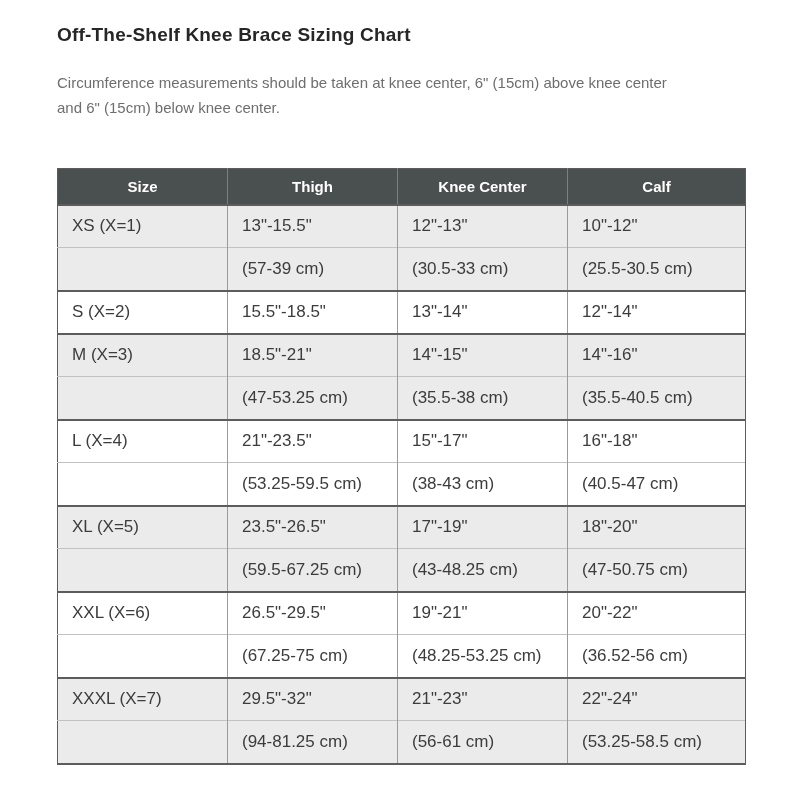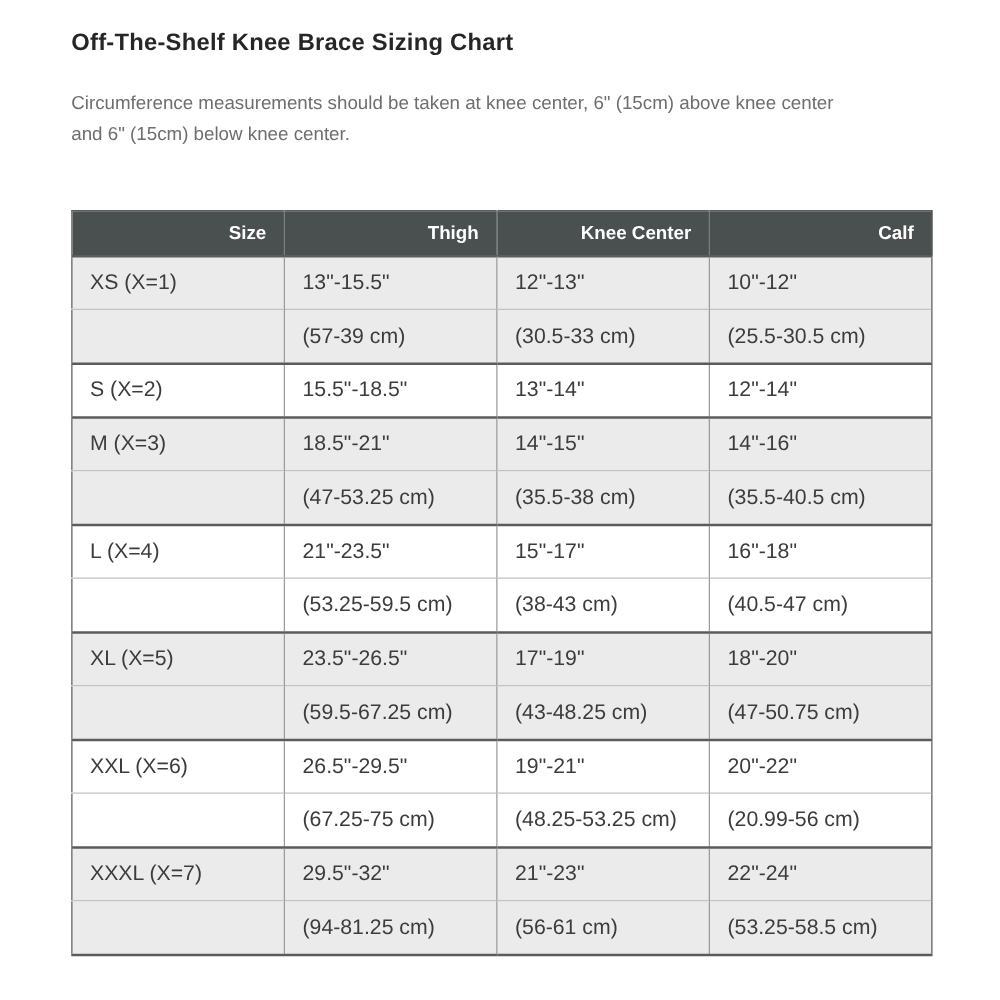--- a/index.html
+++ b/index.html
@@ -46,21 +46,21 @@
   }
   col.c-size  { width: 170px; }
   col.c-thigh { width: 170px; }
   col.c-knee  { width: 170px; }
   col.c-calf  { width: 178px; }
   thead th {
     background: var(--header-bg);
     color: var(--header-text);
     font-size: 15px;
     font-weight: bold;
-    text-align: right;
+    text-align: center;
     height: 36px;
     padding: 0 14px;
     border-right: 1px solid var(--header-col-border);
     border-bottom: 2px solid var(--group-border);
   }
   thead th:last-child { border-right: none; }
   tbody td {
     font-size: 17px;
     color: var(--body-text);
     height: 43px;
@@ -161,21 +161,21 @@
   <tr class="inch-row">
     <td>XXL (X=6)</td>
     <td>26.5"-29.5"</td>
     <td>19"-21"</td>
     <td>20"-22"</td>
   </tr>
   <tr class="cm-row">
     <td></td>
     <td>(67.25-75 cm)</td>
     <td>(48.25-53.25 cm)</td>
-    <td>(20.99-56 cm)</td>
+    <td>(36.52-56 cm)</td>
   </tr>
 
   <tr class="inch-row shaded">
     <td>XXXL (X=7)</td>
     <td>29.5"-32"</td>
     <td>21"-23"</td>
     <td>22"-24"</td>
   </tr>
   <tr class="cm-row shaded">
     <td></td>

